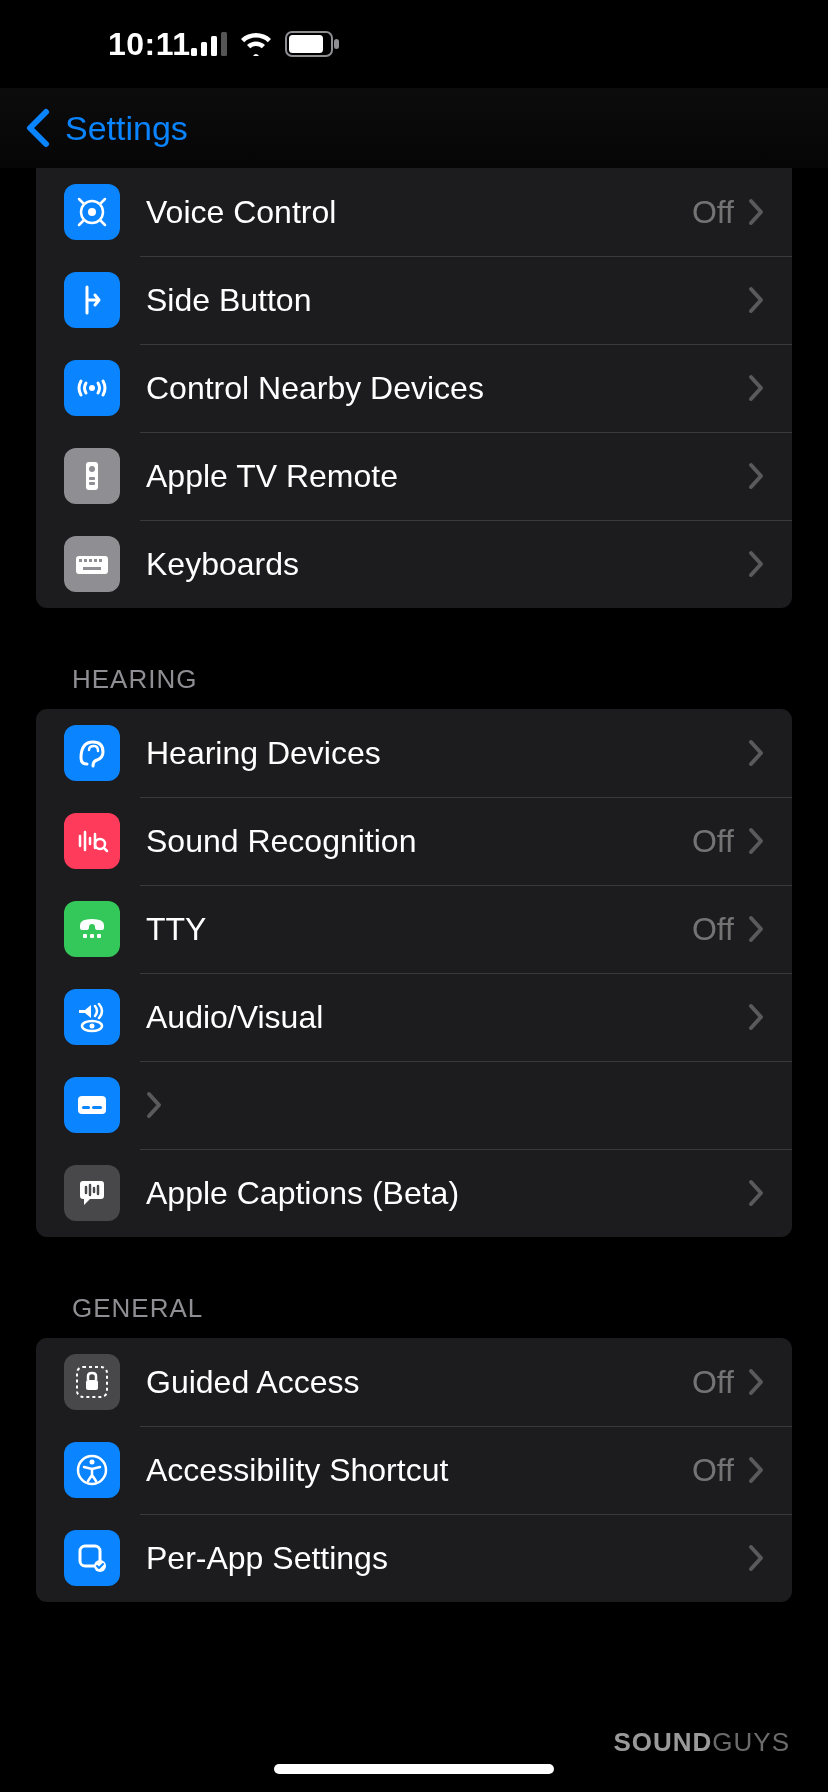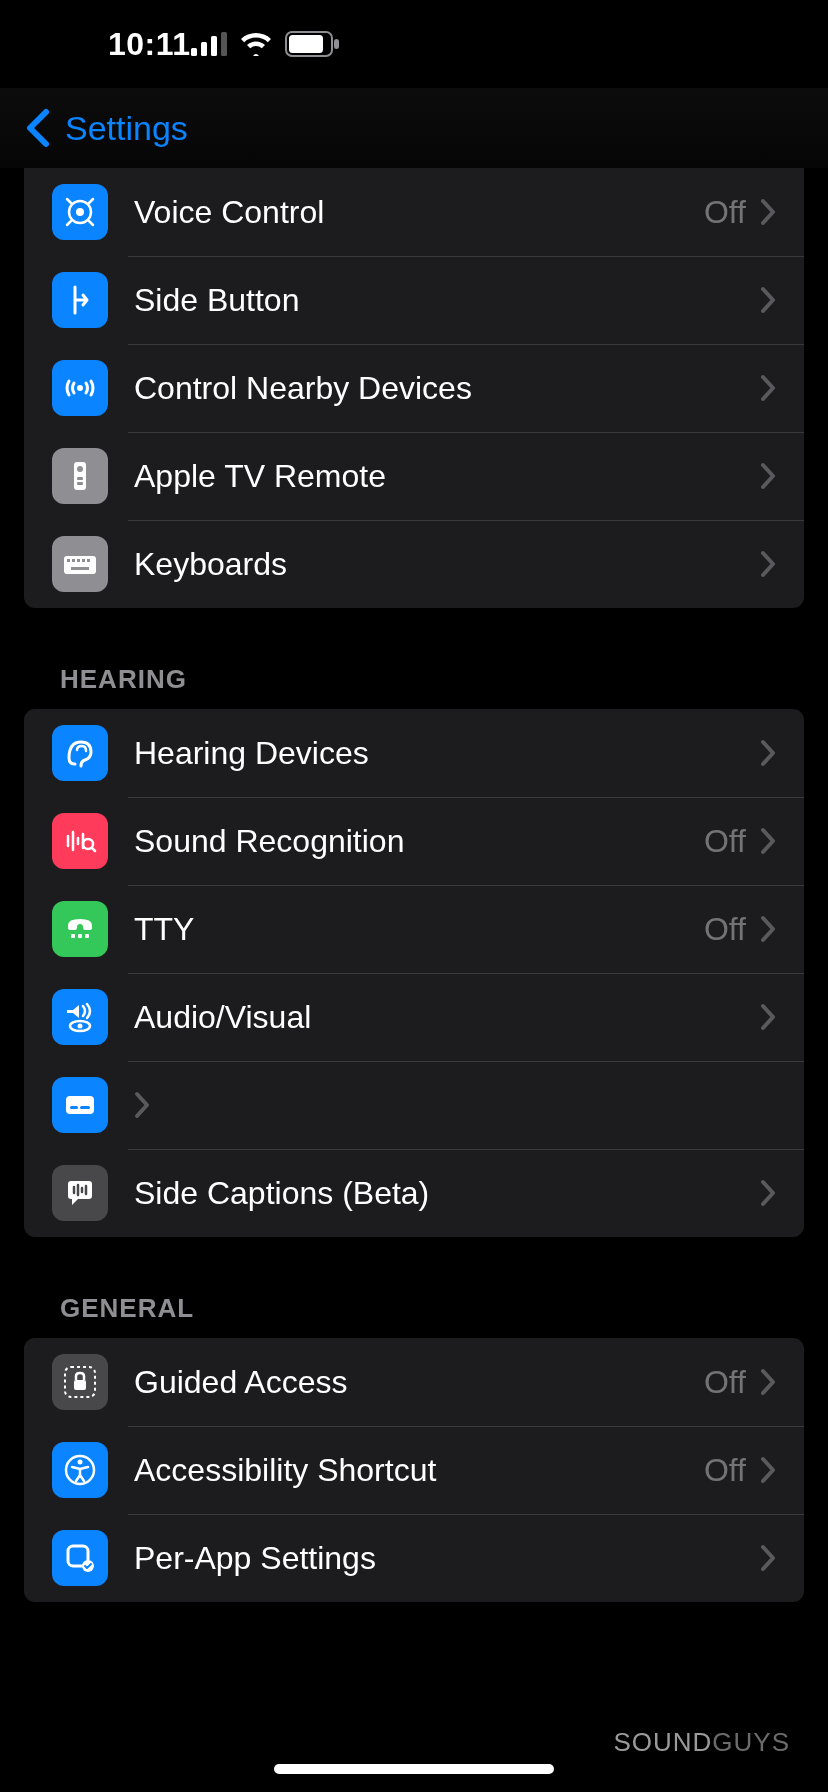--- a/index.html
+++ b/index.html
@@ -48,32 +48,32 @@
     }
     .nav-title {
       position: absolute;
       left: 50%;
       transform: translateX(-50%);
       font-size: 34px;
       font-weight: 600;
       color: #fff;
     }
     .content {
-      padding: 0 24px;
+      padding: 0 36px;
     }
     .group {
       background: #1c1c1e;
       border-radius: 11px;
       overflow: hidden;
       margin-bottom: 56px;
     }
     .group.first { border-top-left-radius: 0; border-top-right-radius: 0; margin-top: 0; }
     .group-header {
       font-size: 26px;
-      font-weight: 700;
+      font-weight: 400;
       letter-spacing: 1px;
       color: #8e8e93;
       margin: 0 0 14px 36px;
     }
     .row {
       display: flex;
       align-items: center;
       min-height: 88px;
       padding: 14px 28px 14px 28px;
       position: relative;
@@ -127,21 +127,21 @@
       background: #fff;
     }
     .watermark {
       position: absolute;
       bottom: 34px;
       right: 38px;
       font-size: 26px;
       letter-spacing: 1px;
       color: #6b6b6b;
     }
-    .watermark .bold { font-weight: 400; color: #9a9a9a; }
+    .watermark .bold { font-weight: 700; color: #9a9a9a; }
     svg { display: block; }
   </style>
 </head>
 <body>
 
 <div class="status-bar">
   <div class="status-time">10:11</div>
   <div class="status-icons">
     <span>
       <svg width="36" height="24" viewBox="0 0 36 24">
@@ -350,21 +350,21 @@
         </span>
     </div>
 
     <div class="row">
       <div class="icon-box icon-darkgray">
         <svg width="36" height="34" viewBox="0 0 36 34">
             <path d="M6 8 Q6 5 9 5 L27 5 Q30 5 30 8 L30 20 Q30 23 27 23 L16 23 L10 29 L10 23 L9 23 Q6 23 6 20 Z" fill="#fff"></path>
             <path d="M12 11 V17 M16 9 V19 M20 12 V16 M24 10 V18" stroke="#48484a" stroke-width="2.5" stroke-linecap="round"></path>
           </svg>
       </div>
-      <div class="row-label">Side Captions (Beta)</div>
+      <div class="row-label">Apple Captions (Beta)</div>
       <span class="chevron">
           <svg width="16" height="28" viewBox="0 0 16 28">
             <path d="M3 3 L13 14 L3 25" stroke="#5a5a5e" stroke-width="4" fill="none" stroke-linecap="round" stroke-linejoin="round"></path>
           </svg>
         </span>
     </div>
   </div>
 
   <div class="group-header">GENERAL</div>
   <div class="group">

